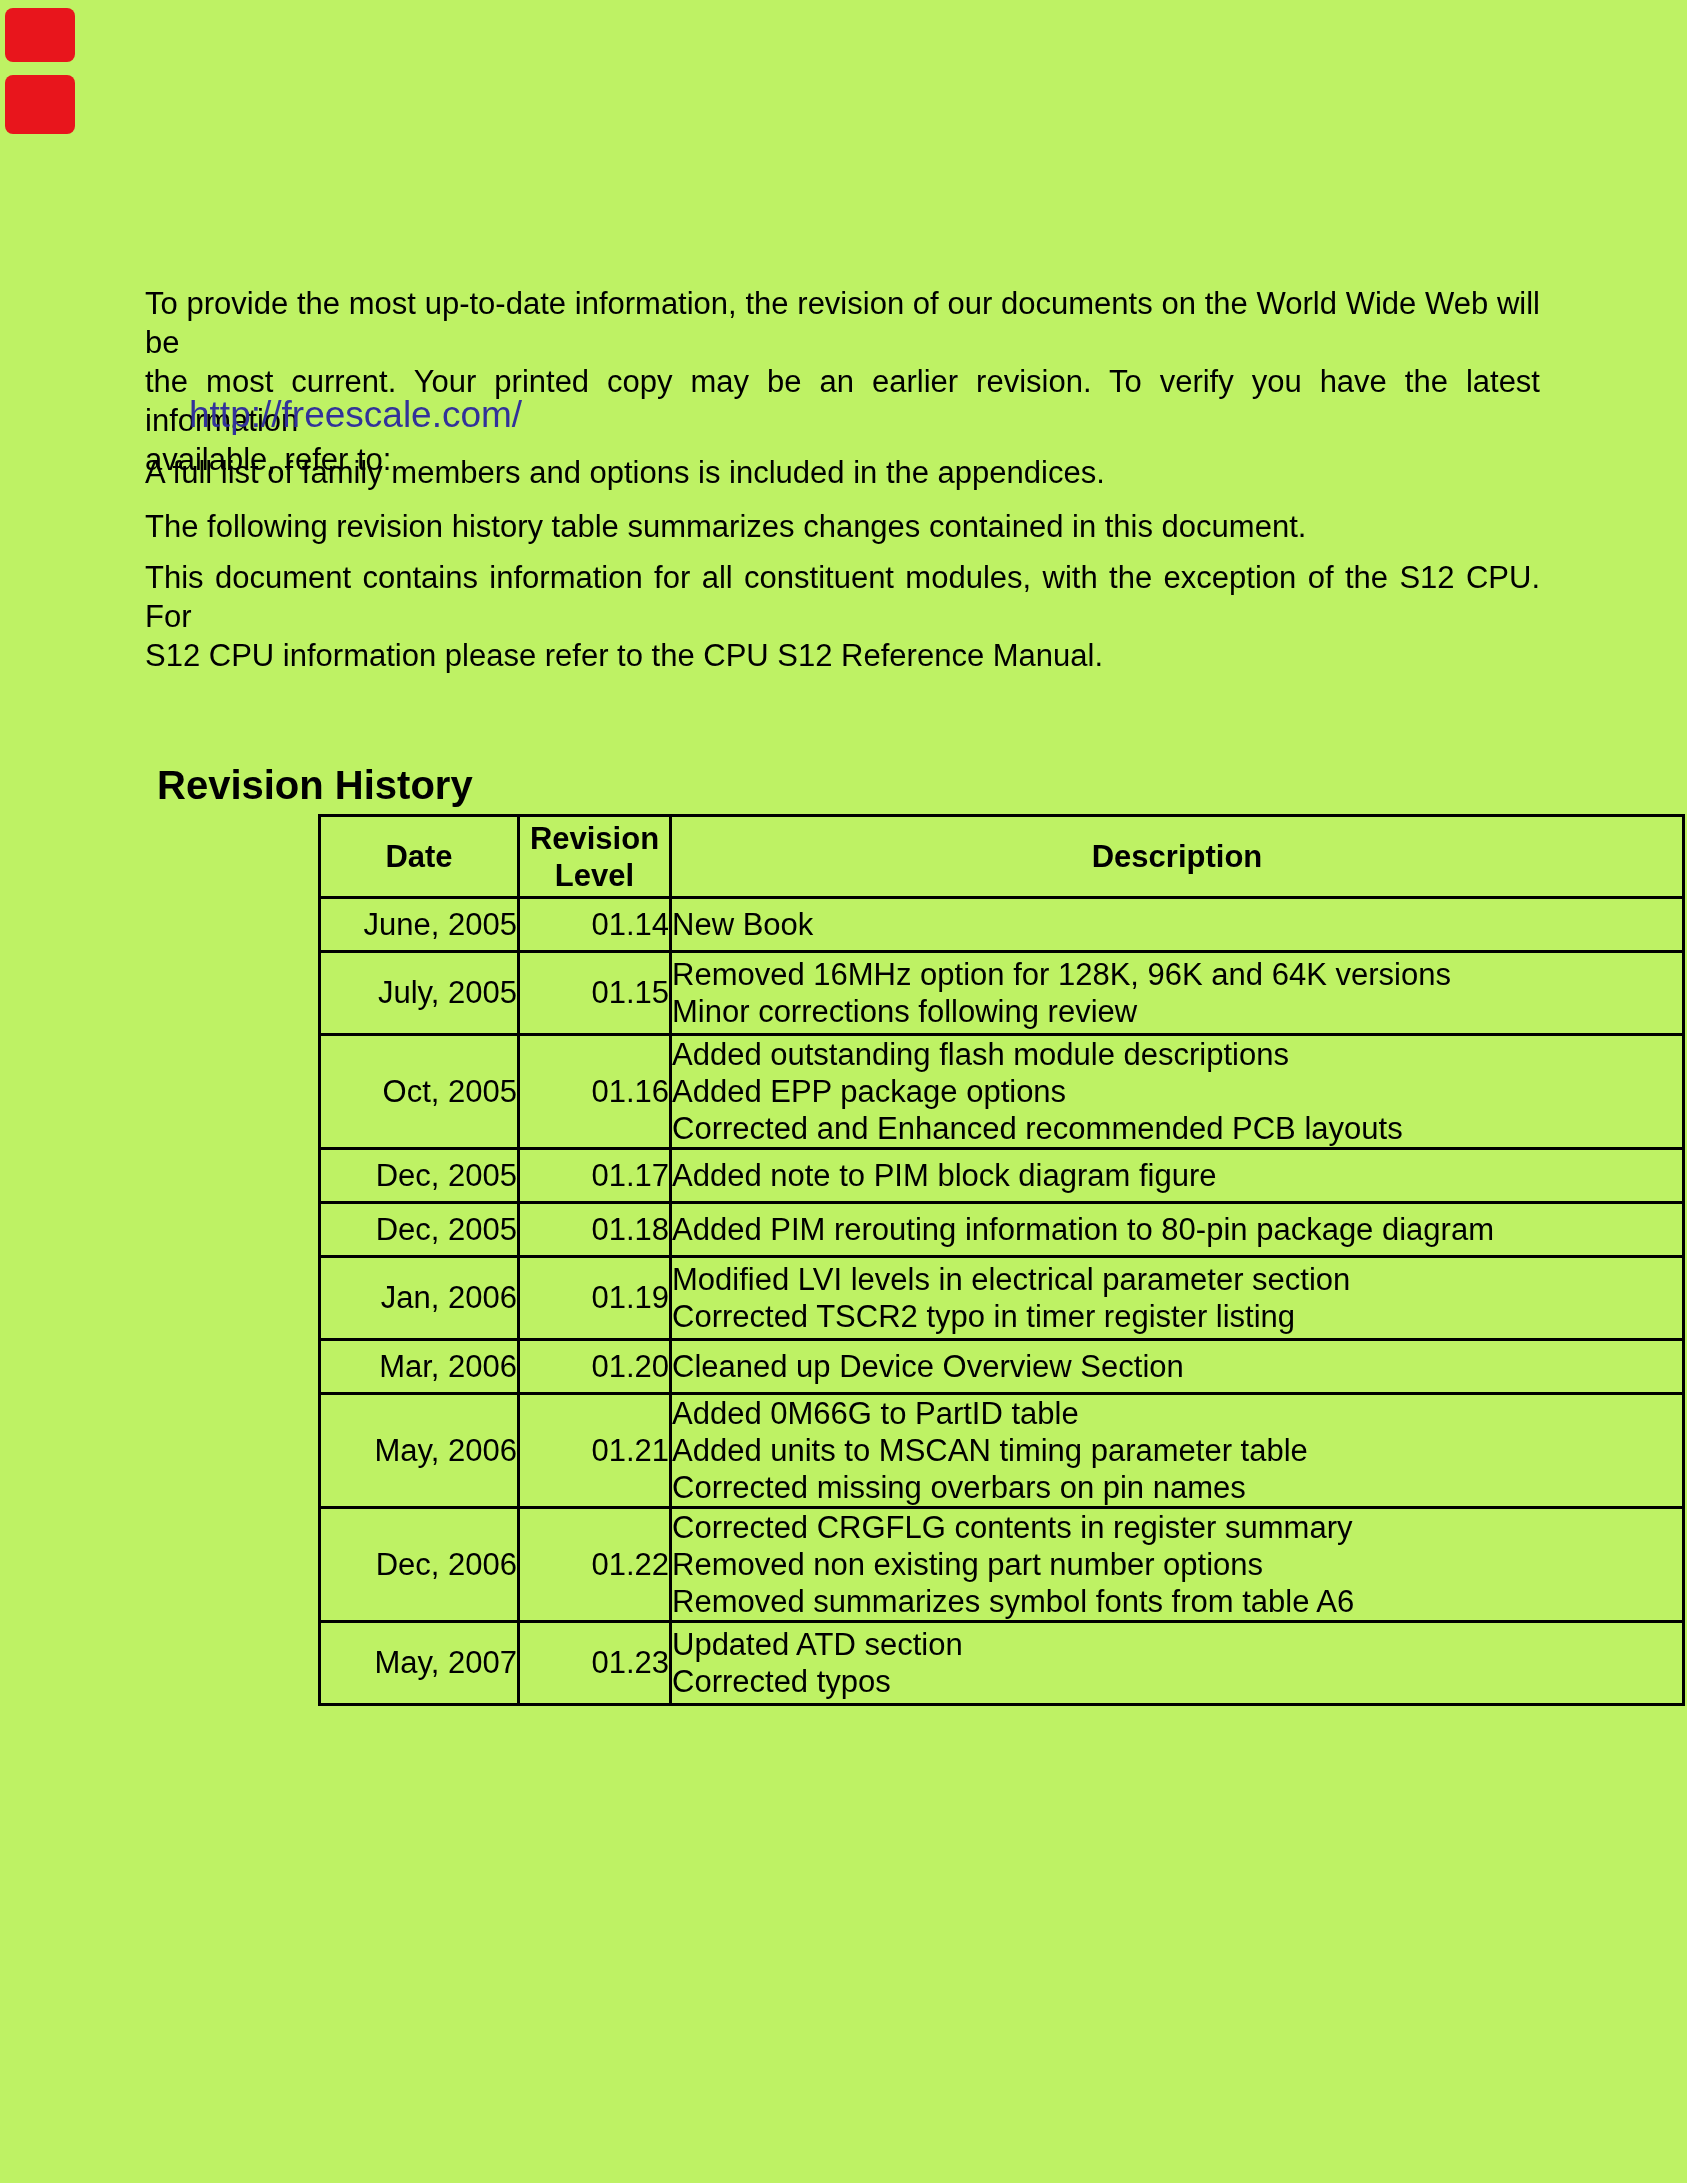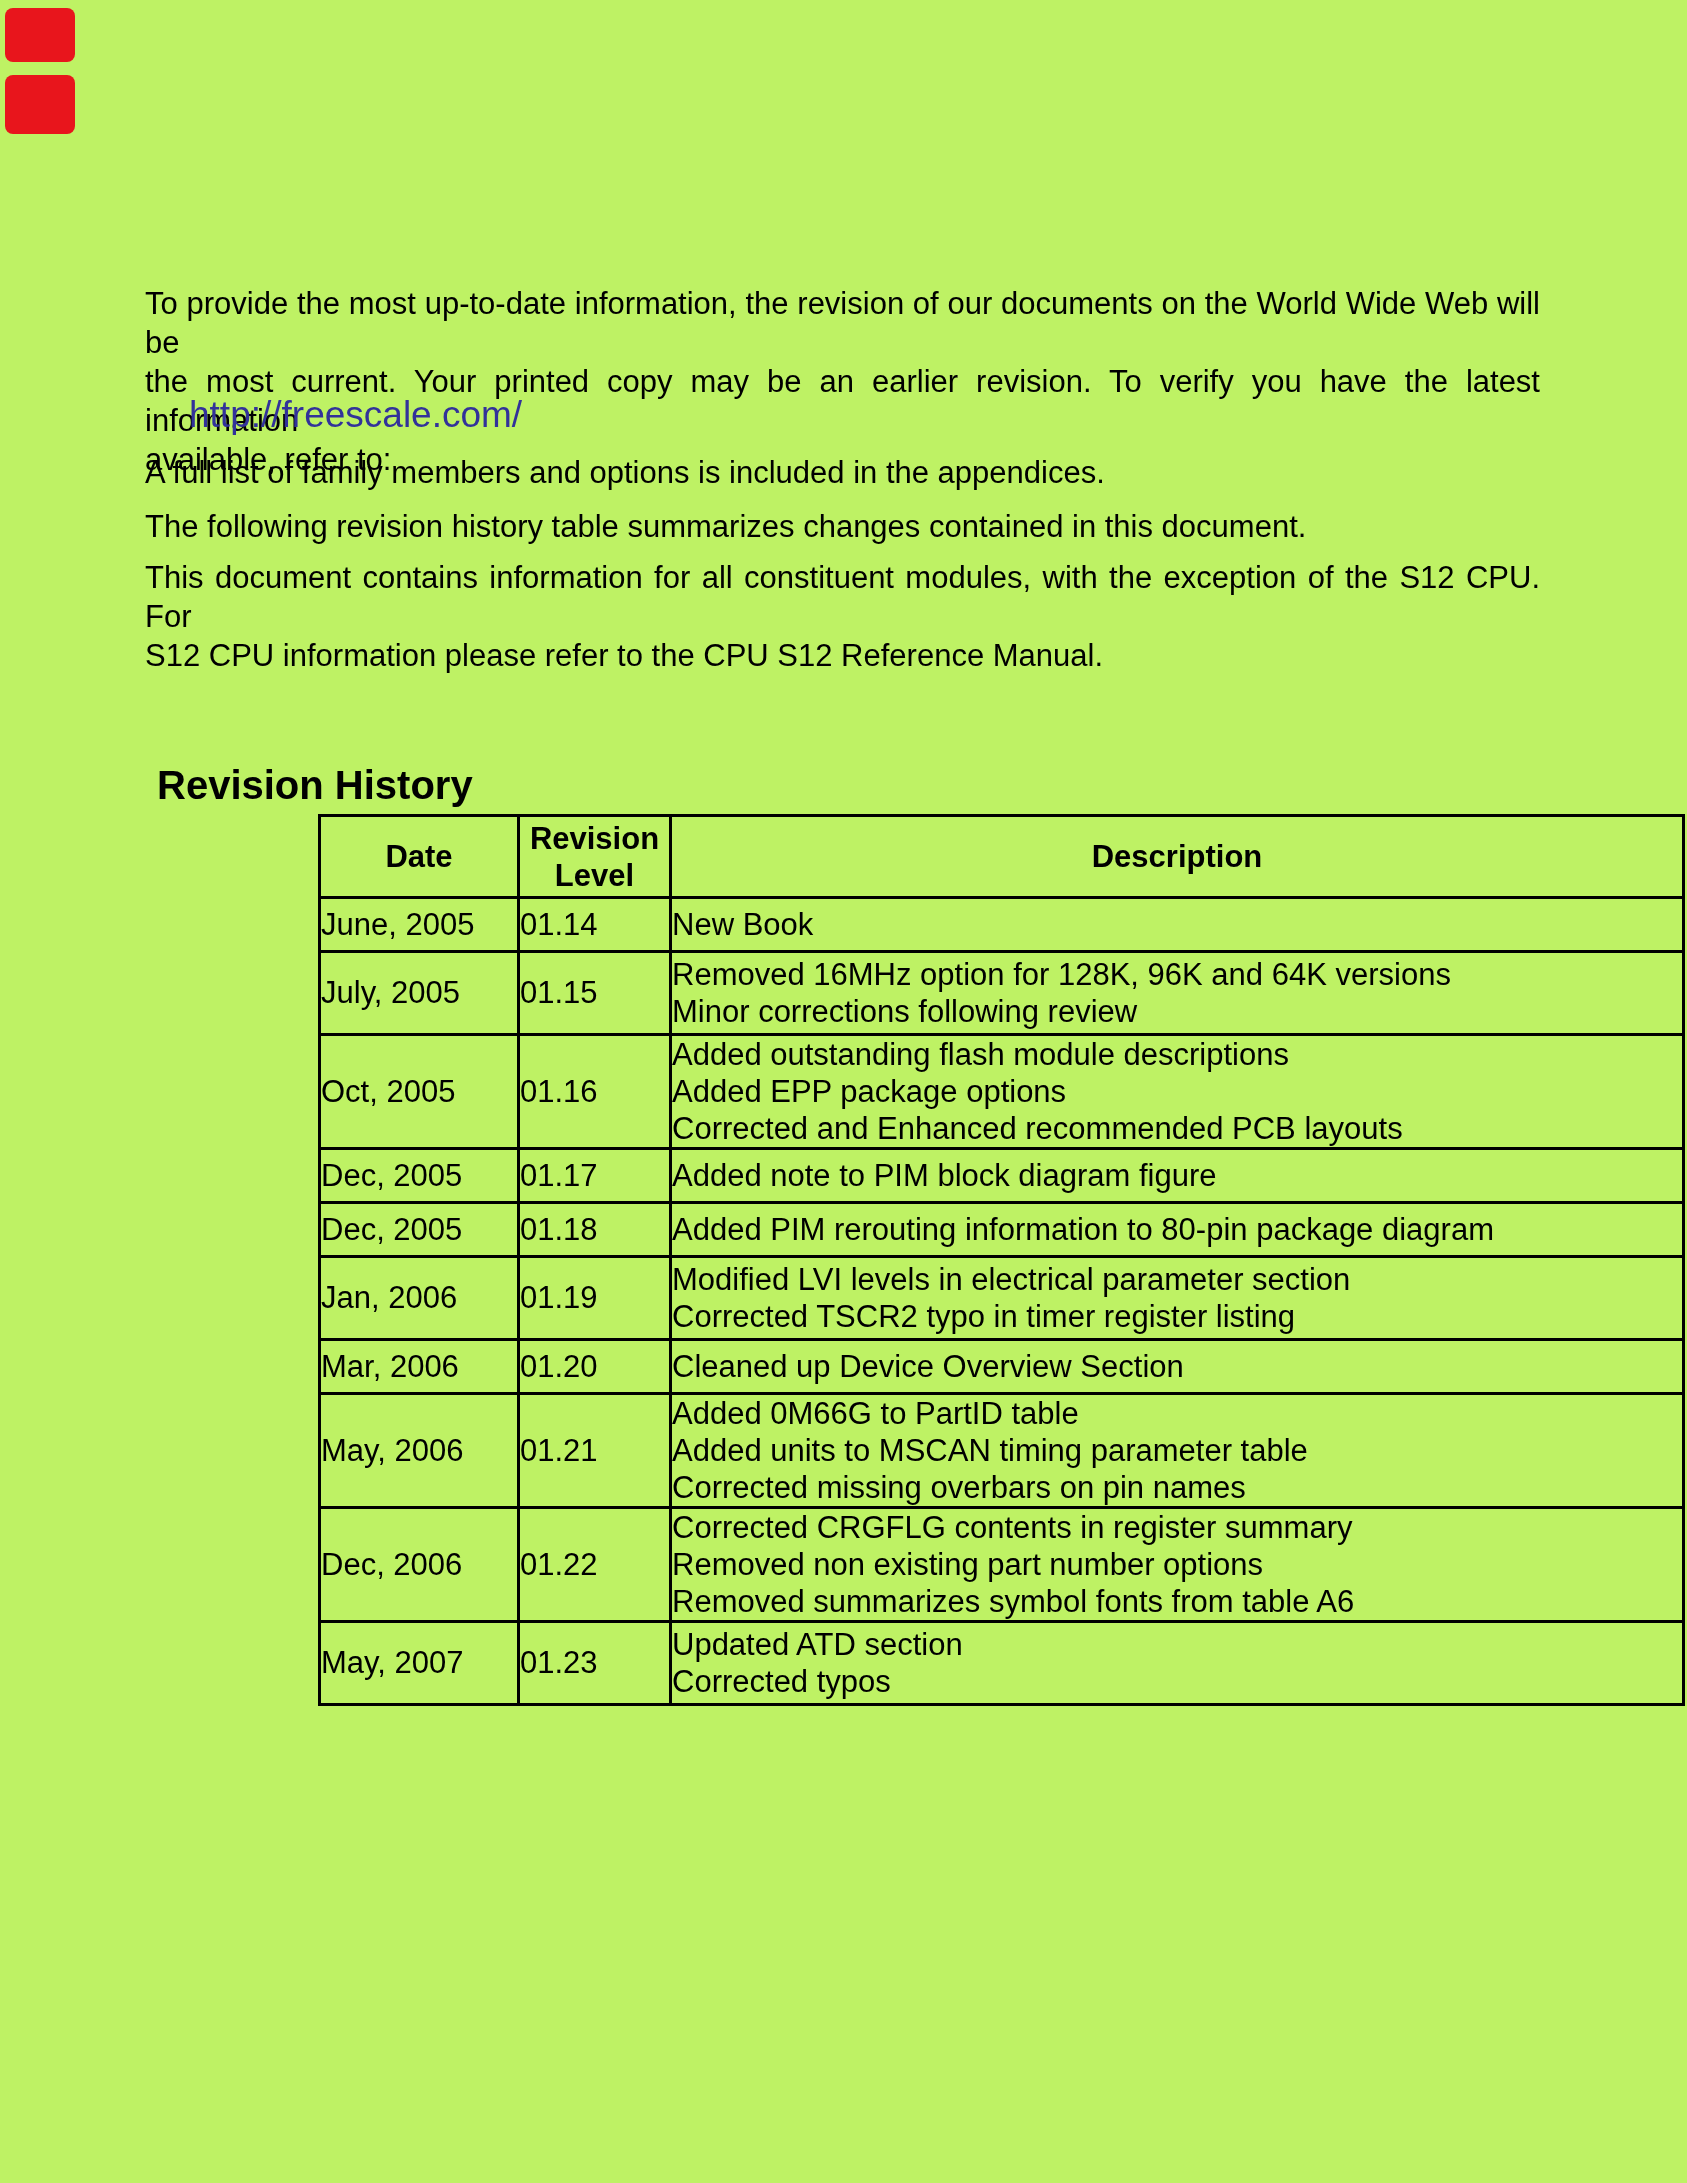--- a/index.html
+++ b/index.html
@@ -31,21 +31,21 @@
     border-collapse:collapse;table-layout:fixed;
   }
   .revtable th,.revtable td{
     border:3.2px solid #000;
     font-size:31px;
     vertical-align:middle;
     padding:0;
     overflow:hidden;
   }
   .revtable th{font-weight:bold;line-height:37px;height:79px;text-align:center;padding:0 8px;}
-  .date-cell,.level-cell{text-align:left;}
+  .date-cell,.level-cell{text-align:right;}
   .desc-cell{text-align:left;padding:4.8px 9.5px 4.8px 16px;line-height:37px;}
   tr.rh1 td{height:51px;}
   tr.rh2 td{height:80px;}
   tr.rh3 td{height:110px;margin-top:27px;}
 </style>
 </head>
 <body>
 
 <div class="page">
 

